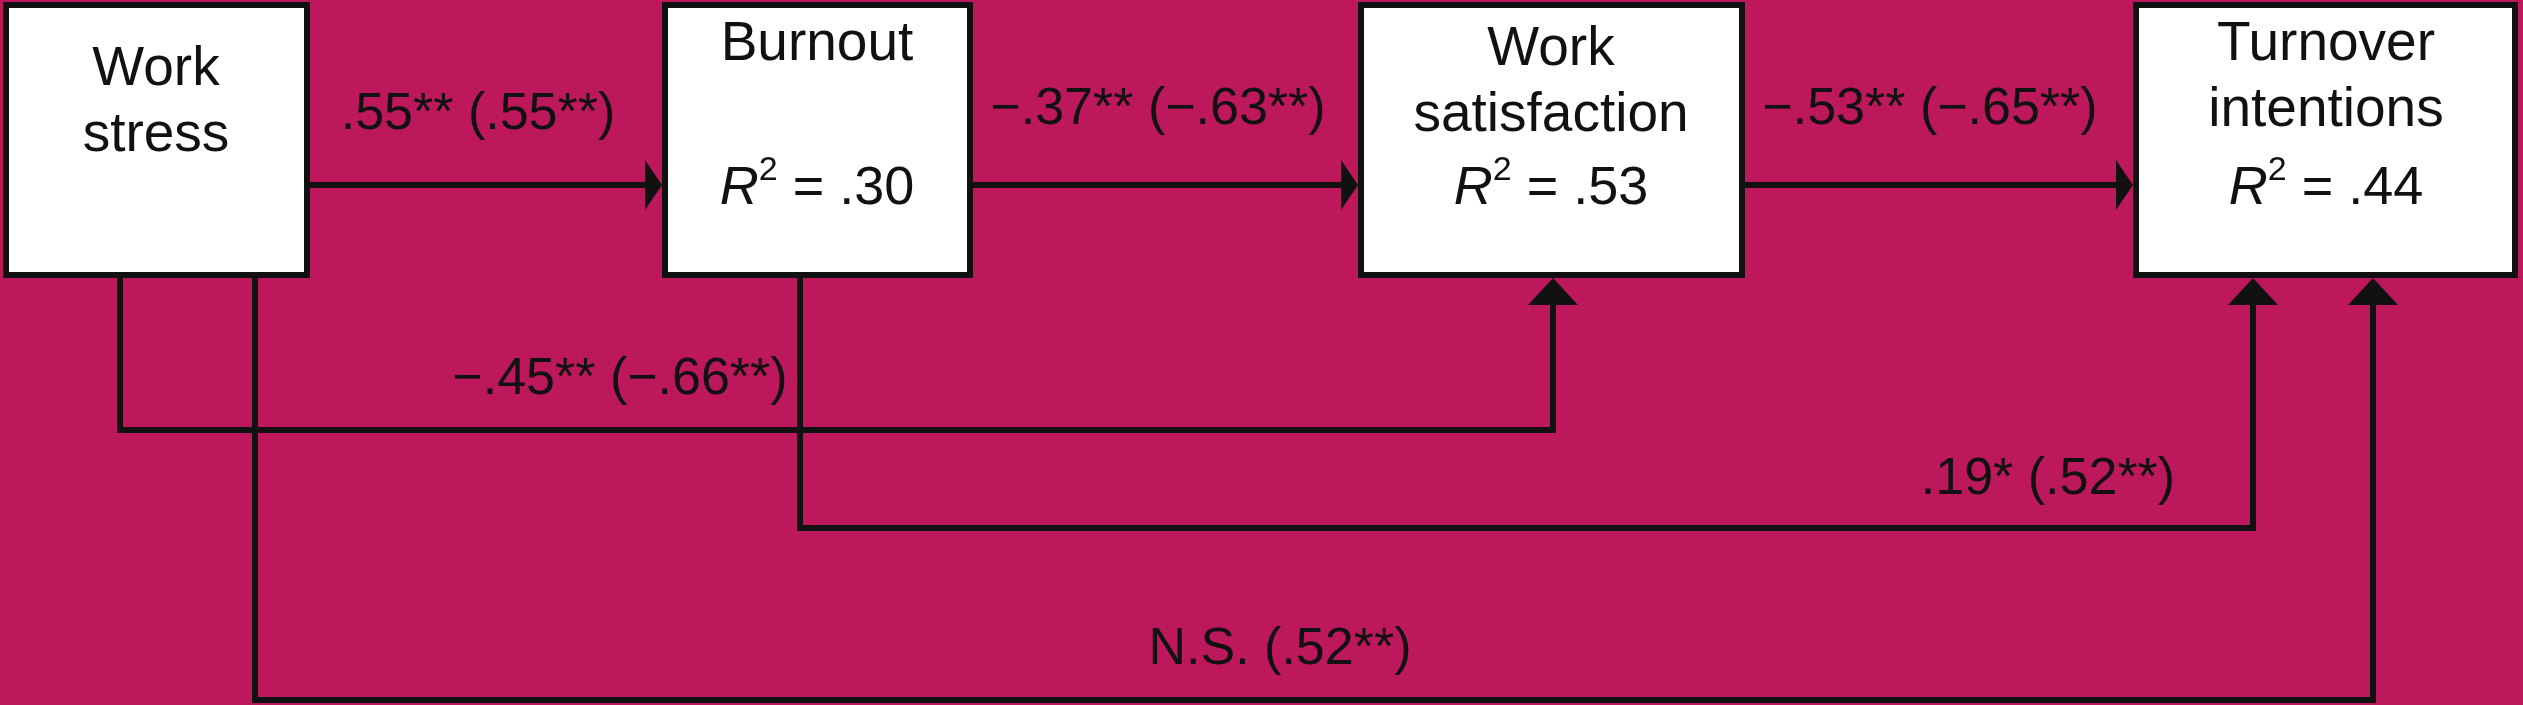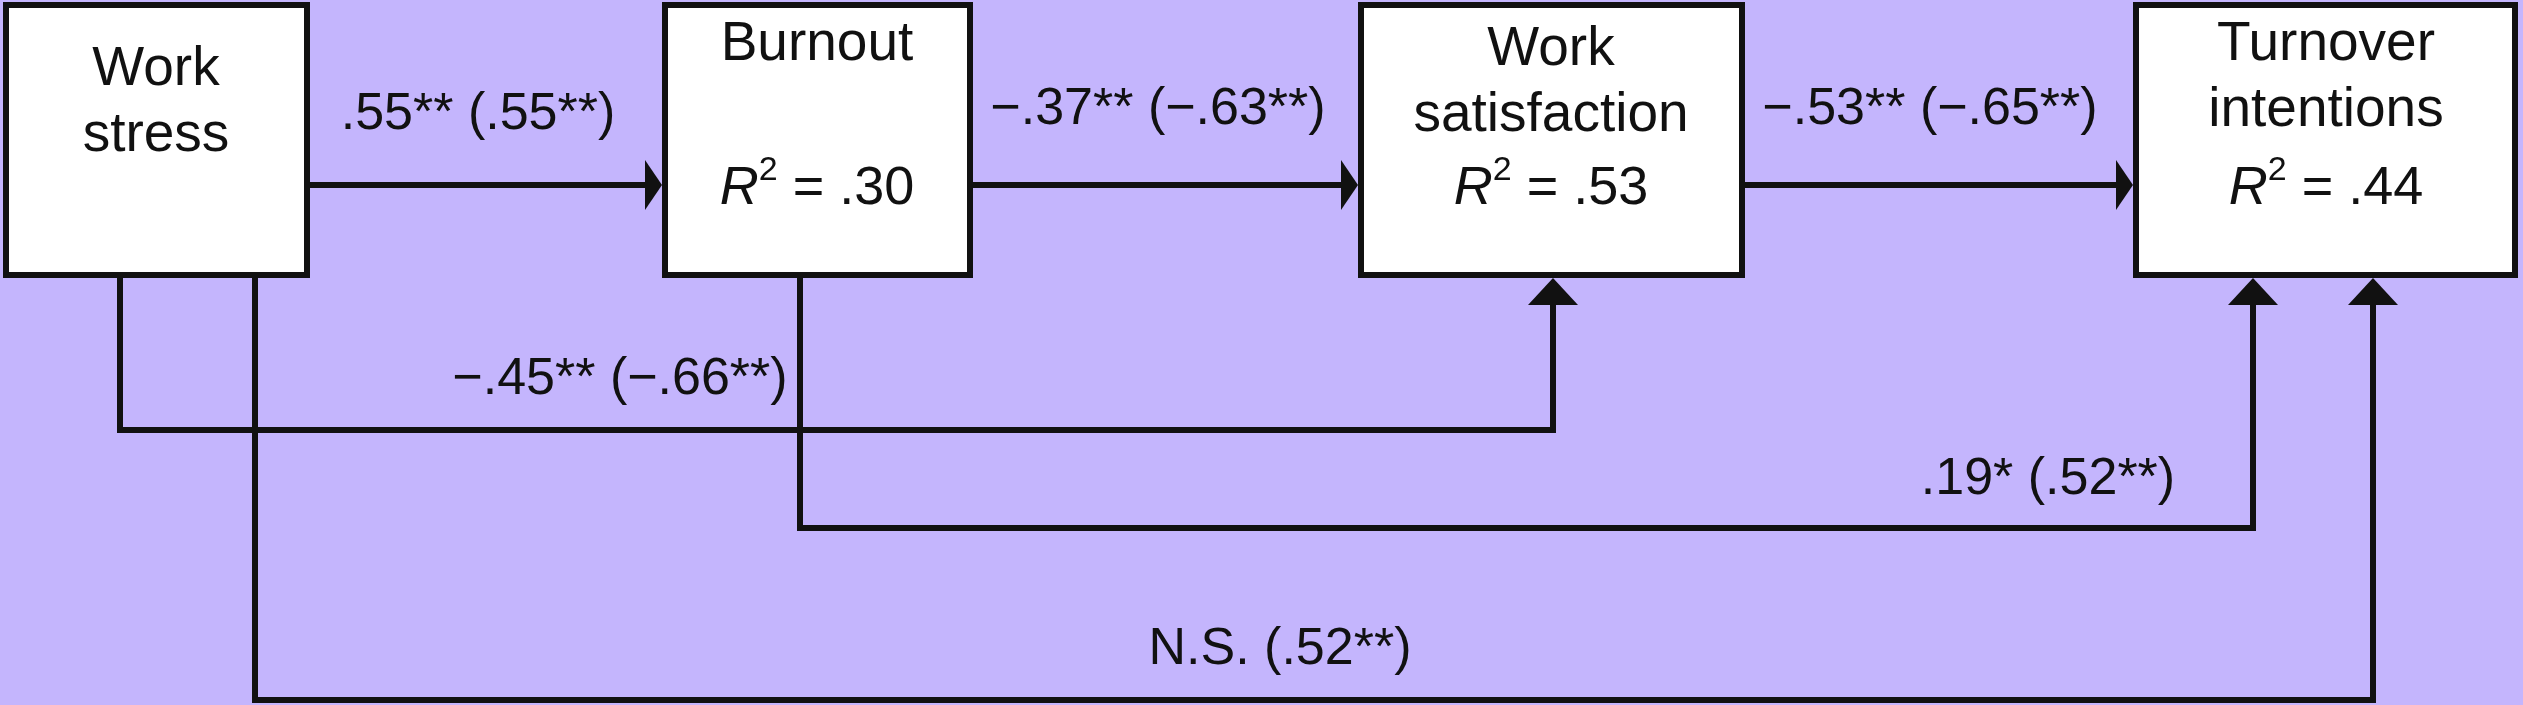--- a/index.html
+++ b/index.html
@@ -7,21 +7,21 @@
     padding: 0;
     background: #ffffff;
   }
   body {
     font-family: "Liberation Sans", sans-serif;
   }
   #diagram-root {
     position: relative;
     width: 2523px;
     height: 705px;
-    background: #c4b5fd;
+    background: #be185d;
     overflow: hidden;
     text-align: right;
   }
   svg#path-diagram {
     display: block;
     width: 2523px;
     height: 705px;
   }
   .node-box {
     fill: #ffffff;

